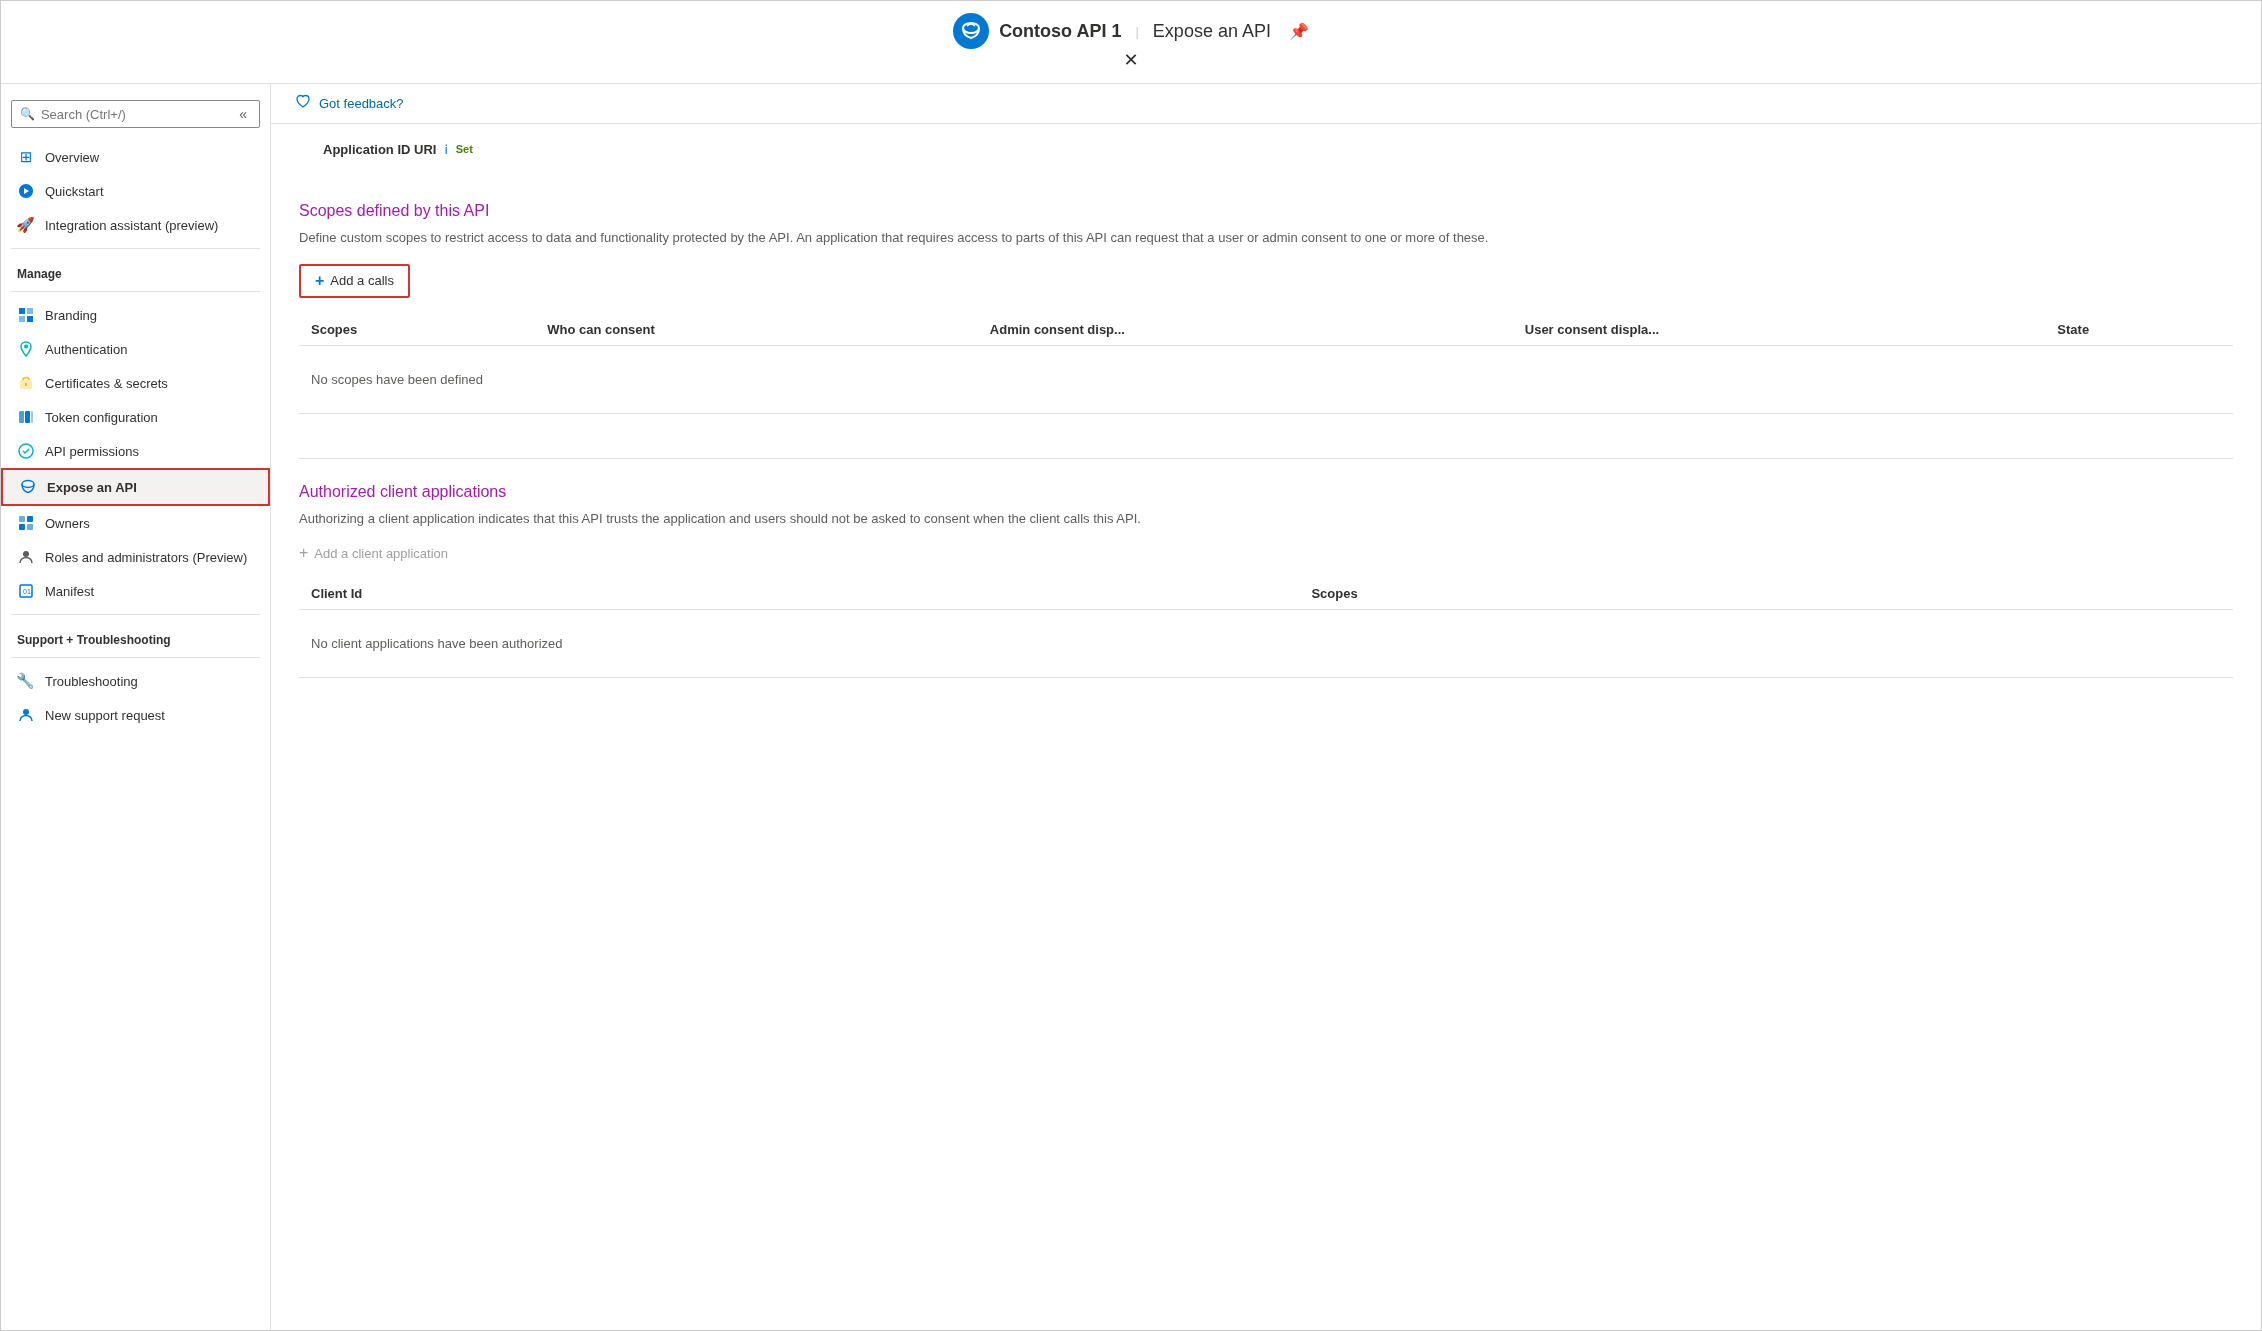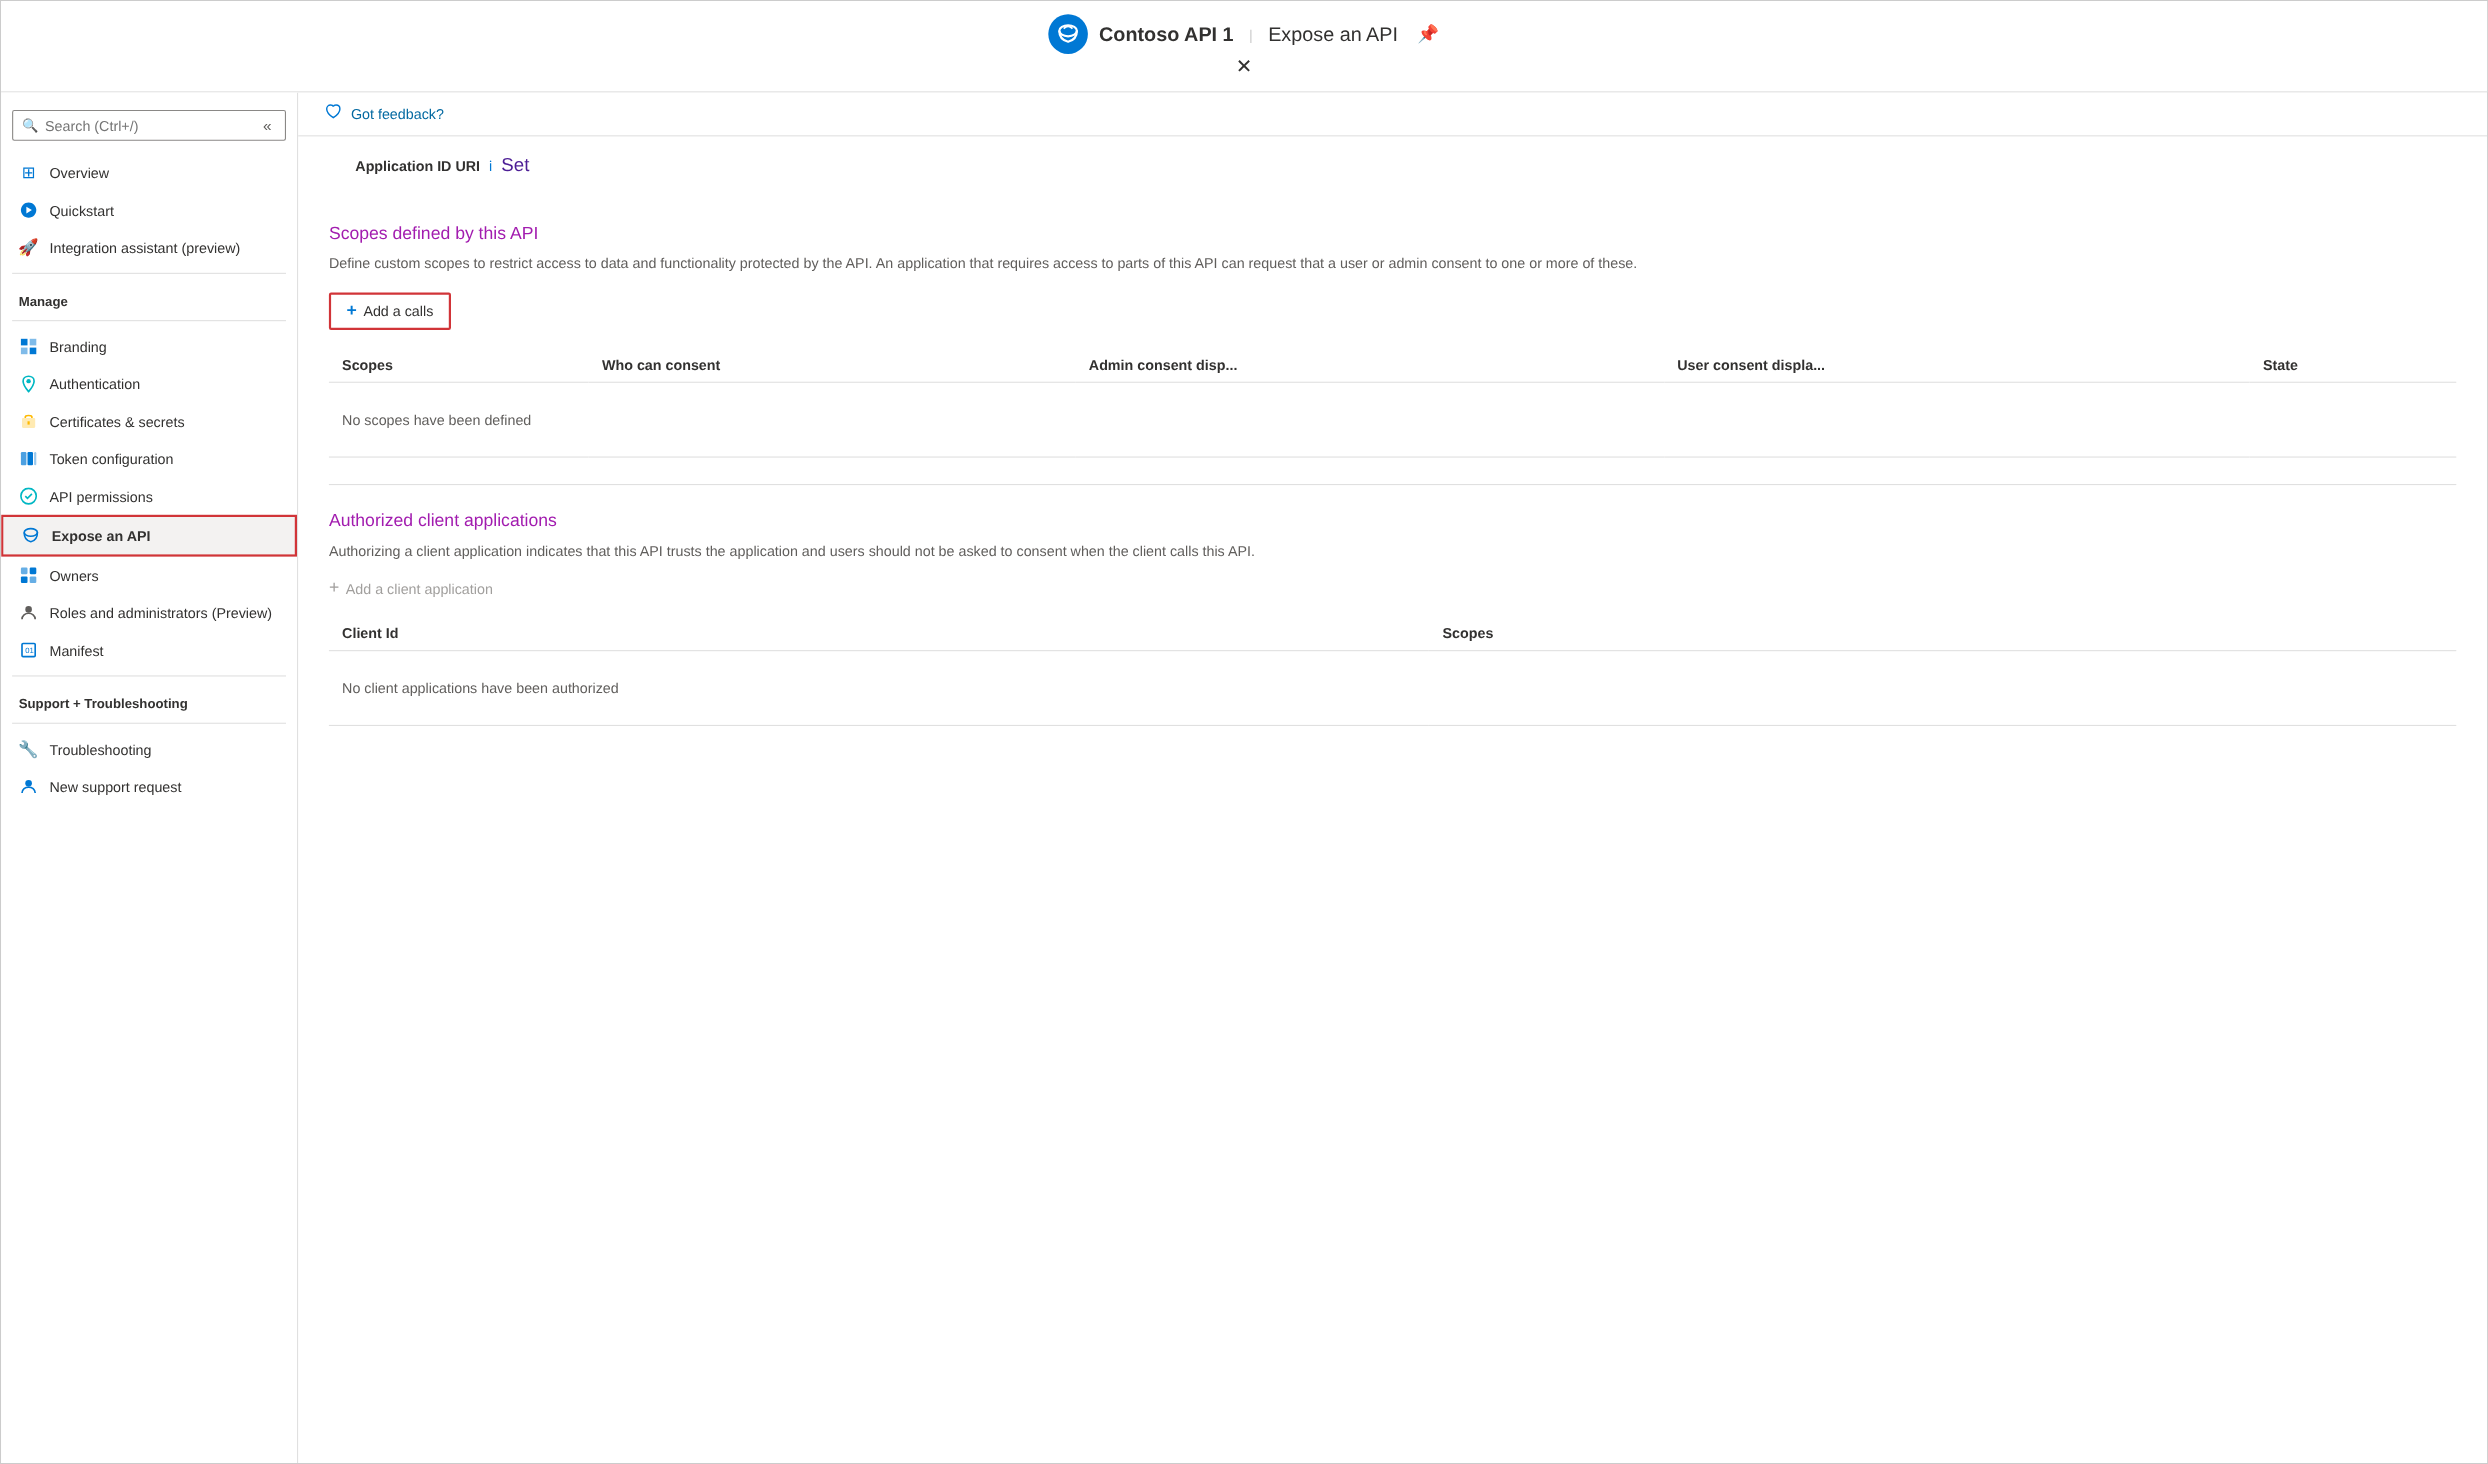--- a/index.html
+++ b/index.html
@@ -181,23 +181,24 @@
     .app-id-label {
       font-weight: 600;
       font-size: 13px;
       margin-left: 24px;
     }
     .info-icon {
       color: #0078d4;
       font-size: 13px;
     }
     .set-link {
-      color: #4c1d95;
-      cursor: pointer;
-      font-size: 17px;
+      color: #4d7c0f;
+      cursor: pointer;
+      font-size: 11px;
+      font-weight: bold;
     }
 
     .section-title {
       font-size: 16px;
       font-weight: 400;
       color: #a21caf;
       margin-bottom: 8px;
     }
     .section-desc {
       font-size: 13px;
@@ -216,21 +217,21 @@
       cursor: pointer;
       font-size: 13px;
       color: #323130;
       background: #fff;
       margin-bottom: 16px;
     }
 
     .table-container {
       width: 100%;
       border-collapse: collapse;
-      margin-bottom: 24px;
+      margin-bottom: 44px;
     }
     .table-container th {
       text-align: left;
       padding: 8px 12px;
       font-weight: 600;
       font-size: 13px;
       border-bottom: 1px solid #e0e0e0;
       color: #323130;
     }
     .table-container td {

